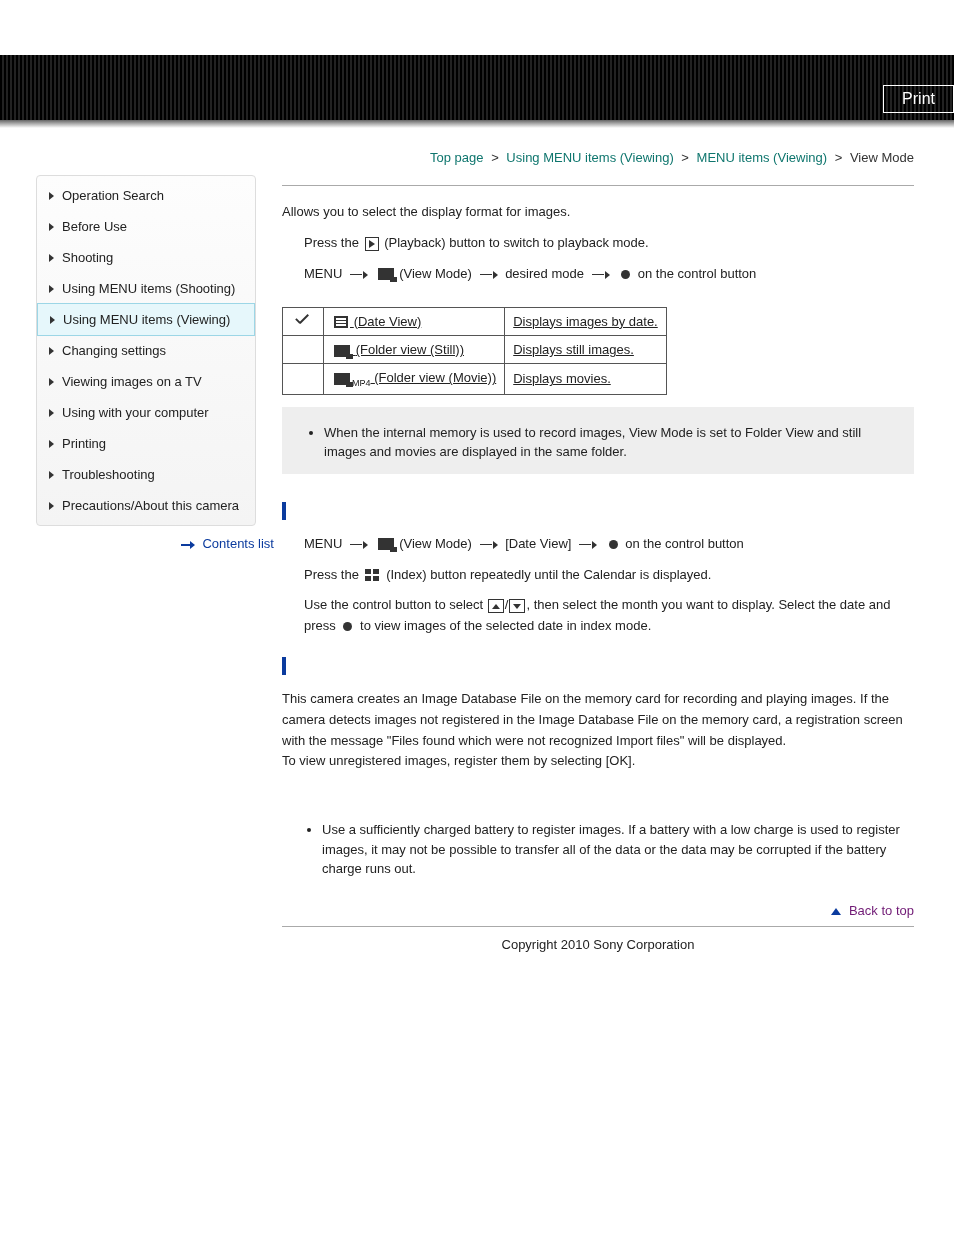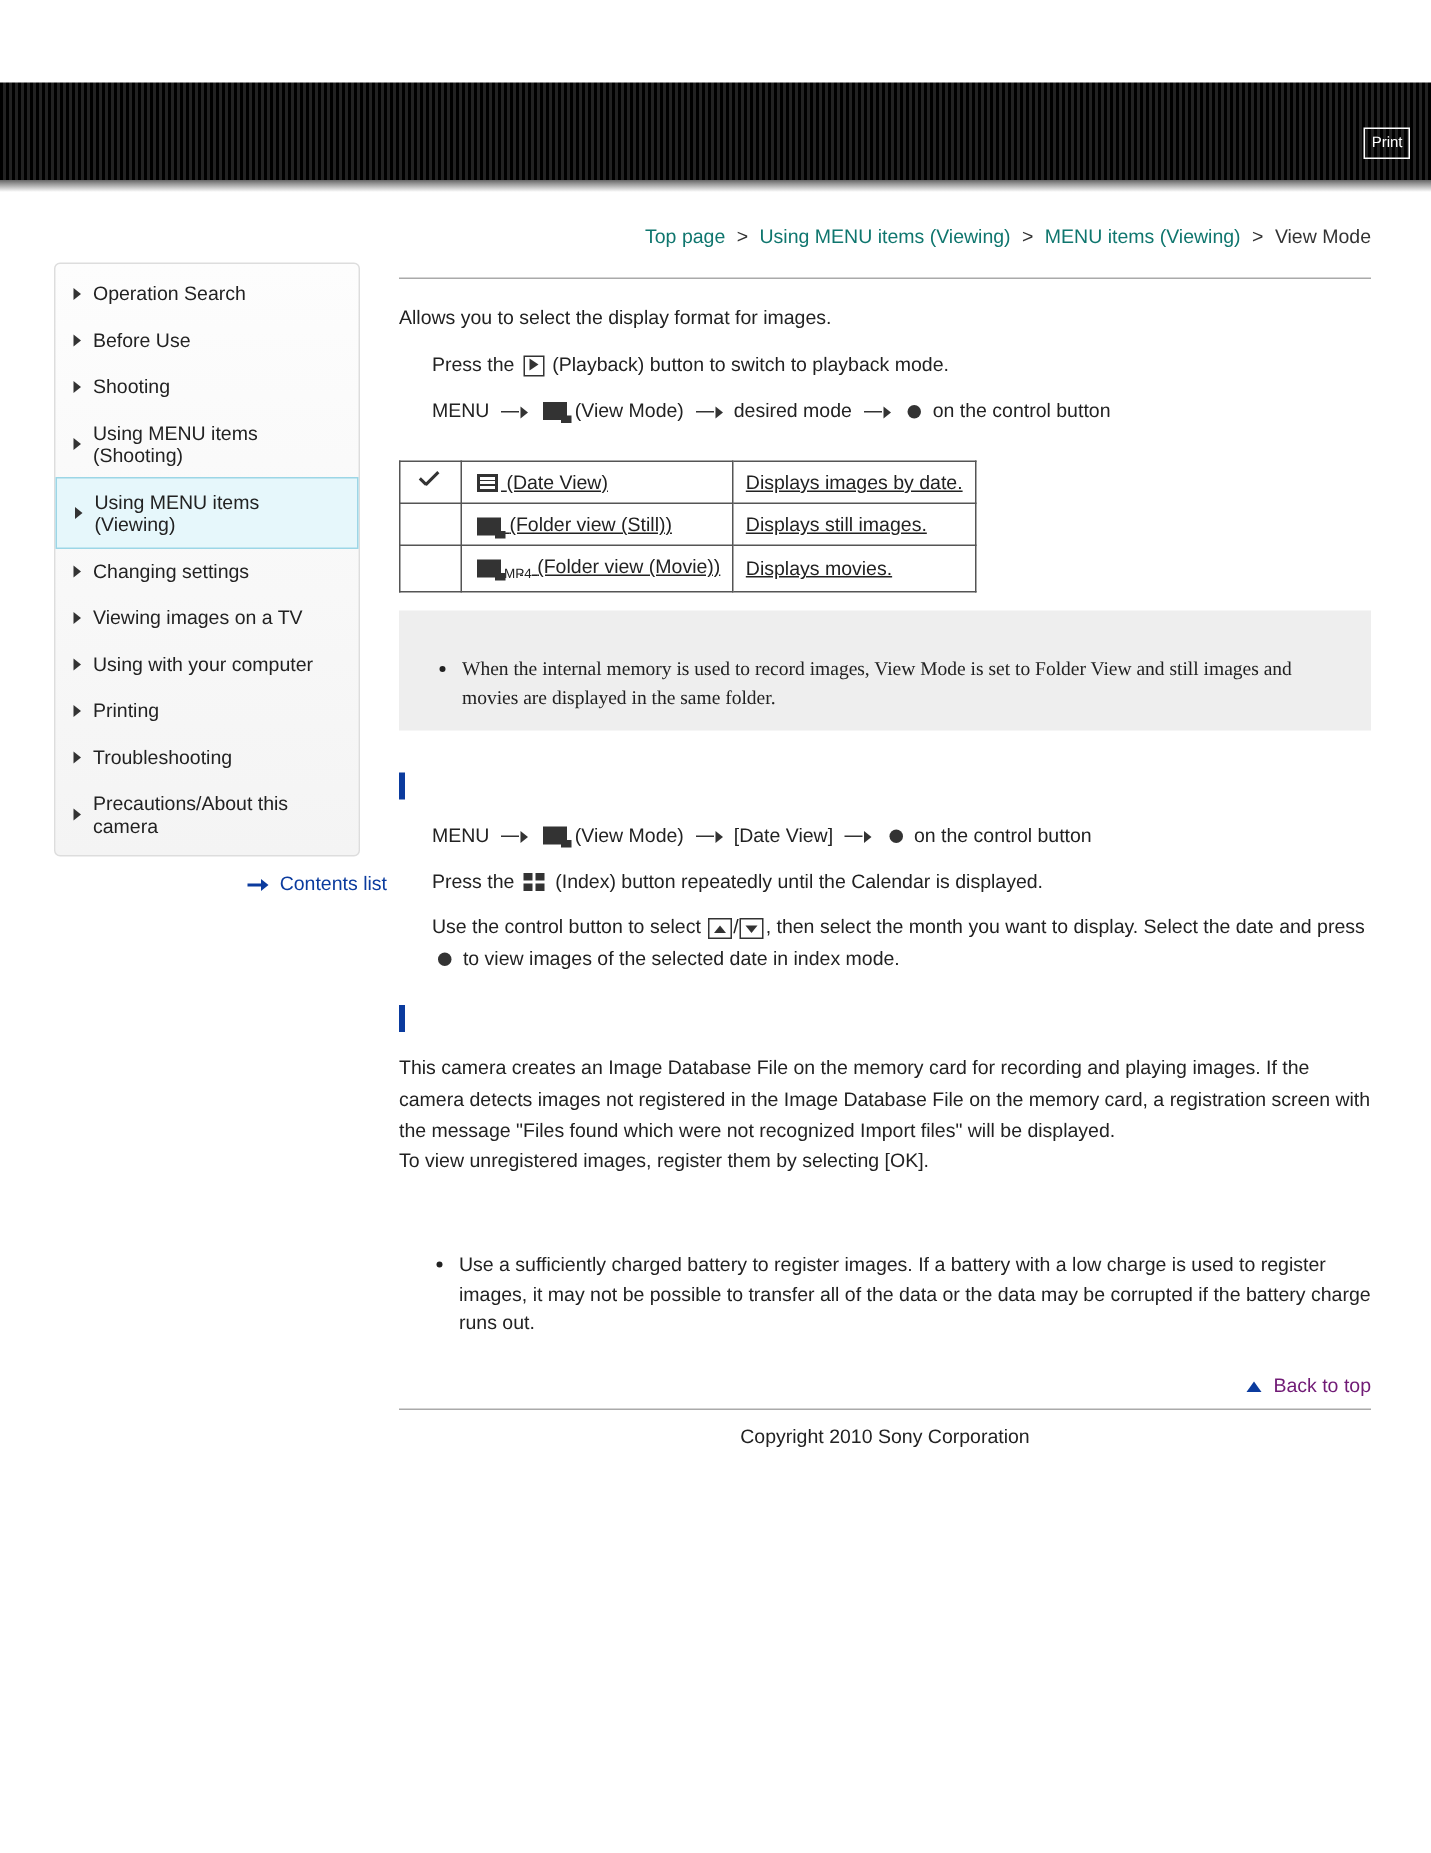--- a/index.html
+++ b/index.html
@@ -1,25 +1,25 @@
 <!DOCTYPE html>
 <html><head>
 <meta charset="utf-8">
 <style>
   * { box-sizing: border-box; margin: 0; padding: 0; }
   body { font-family: Arial, Helvetica, sans-serif; font-size: 13px; color: #222; background: #fff; }
   .page { width: 954px; margin: 0 auto; position: relative; min-height: 1235px; padding-bottom: 40px; }
   .header-bar { height: 65px; background: repeating-linear-gradient(90deg, #000 0 2px, #222 2px 4px); position: relative; margin-top: 55px; }
   .header-bar::after { content:""; position:absolute; left:0; right:0; bottom:-8px; height:8px; background: linear-gradient(#666, #fff); }
-  .print-btn { position: absolute; right: 14px; top: 30px; border: 1px solid #fff; color: #fff; padding: 4px 4px; font-size: 10px; background: transparent; cursor: pointer; }
+  .print-btn { position: absolute; right: 0; top: 30px; border: 1px solid #fff; color: #fff; padding: 4px 18px; font-size: 16px; background: transparent; cursor: pointer; }
   .breadcrumb { text-align: right; padding: 30px 40px 10px 0; font-size: 13px; color: #333; }
   .breadcrumb a { color: #0f766e; text-decoration: none; }
   .breadcrumb .sep { color: #333; padding: 0 4px; }
   .content { display: flex; padding: 0 40px 0 36px; }
-  .sidebar { width: 204px; flex-shrink: 0; border: 1px solid #ddd; border-radius: 4px; background: linear-gradient(#fdfdfd, #f4f4f4); padding: 4px 0; margin-right: 26px; }
+  .sidebar { width: 220px; flex-shrink: 0; border: 1px solid #ddd; border-radius: 4px; background: linear-gradient(#fdfdfd, #f4f4f4); padding: 4px 0; margin-right: 26px; }
   .sidebar-item { display: flex; align-items: center; padding: 8px 10px 8px 12px; font-size: 13px; color: #222; cursor: pointer; }
   .sidebar-item.active { background: #e6f7fb; border: 1px solid #9cd6e6; margin: -1px 0; }
   .sidebar .tri { display:inline-block; width:0; height:0; border-top:4px solid transparent; border-bottom:4px solid transparent; border-left:5px solid #333; margin-right:8px; }
   .contents-list-wrap { text-align: right; padding: 10px 8px 4px 0; }
   .contents-list { color: #0b3b9e; font-size: 13px; text-decoration: none; }
   .arrow-right-blue { display:inline-block; width:14px; height:6px; position:relative; margin-right:4px; vertical-align:middle; }
   .arrow-right-blue::before { content:""; position:absolute; left:0; top:2px; width:10px; height:2px; background:#0b3b9e; }
   .arrow-right-blue::after { content:""; position:absolute; right:0; top:-1px; width:0; height:0; border-top:4px solid transparent; border-bottom:4px solid transparent; border-left:5px solid #0b3b9e; }
   .main { flex: 1; }
   .main hr { border: none; border-top: 1px solid #aaa; margin: 10px 0 18px 0; }
@@ -43,21 +43,21 @@
   .icon-index::before { content:""; position:absolute; left:0; top:0; width:6px; height:5px; background:#333; box-shadow: 8px 0 #333, 0 7px #333, 8px 7px #333; }
   .icon-up { display:inline-block; border:1.5px solid #333; width:16px; height:14px; vertical-align:middle; position:relative; margin:0 1px; }
   .icon-up::before { content:""; position:absolute; left:3px; top:4px; width:0; height:0; border-left:4px solid transparent; border-right:4px solid transparent; border-bottom:5px solid #333; }
   .icon-down { display:inline-block; border:1.5px solid #333; width:16px; height:14px; vertical-align:middle; position:relative; margin:0 1px; }
   .icon-down::before { content:""; position:absolute; left:3px; top:4px; width:0; height:0; border-left:4px solid transparent; border-right:4px solid transparent; border-top:5px solid #333; }
   .sublabel { font-size:9px; vertical-align:sub; }
   table.modes { border-collapse: collapse; margin-bottom: 12px; text-decoration: underline; }
   table.modes td { border: 1px solid #555; padding: 6px 8px; font-size: 13px; vertical-align: middle; }
   .note-box { background: #eee; padding: 12px 16px 12px 16px; margin-bottom: 28px; }
   .note-box ul { padding-left: 26px; }
-  .note-box li { margin-top: 17px; line-height: 1.5; font-family: Liberation Serif, serif; }
+  .note-box li { margin-top: 4px; line-height: 1.5; }
   .sub-section { margin-bottom: 20px; }
   .sub-heading { border-left: 4px solid #0b3b9e; padding-left: 8px; min-height: 18px; margin-bottom: 14px; font-weight: bold; }
   .sub-body { padding-left: 0; line-height: 1.6; }
   .sub-body .step { padding-left: 22px; }
   .main ul.bullets { padding-left: 40px; margin-top: 4px; }
   .main ul.bullets li { line-height: 1.5; margin-bottom: 4px; margin-top: 48px; }
   .back-to-top { text-align: right; margin-top: 24px; }
   .back-to-top a { color: #701a75; text-decoration: none; font-size: 13px; }
   .tri-up-blue { display:inline-block; width:0; height:0; border-left:5px solid transparent; border-right:5px solid transparent; border-bottom:7px solid #0b3b9e; margin-right:4px; vertical-align:middle; }
   .copyright { text-align: center; font-size: 13px; margin-top: 8px; border-top: 1px solid #aaa; padding-top: 10px; }

